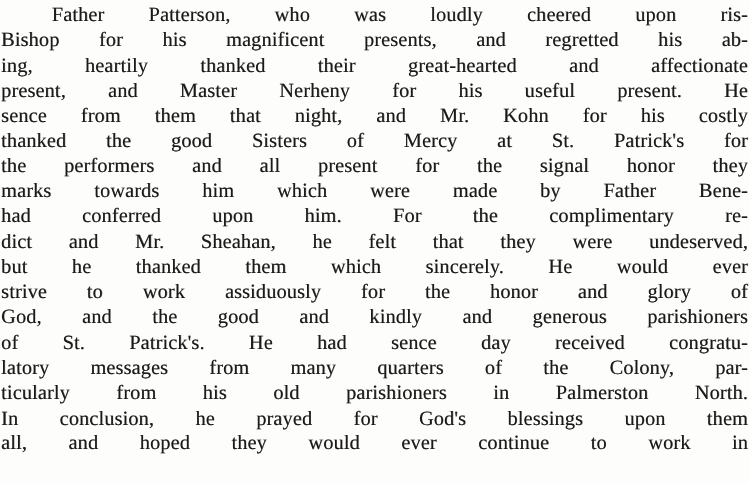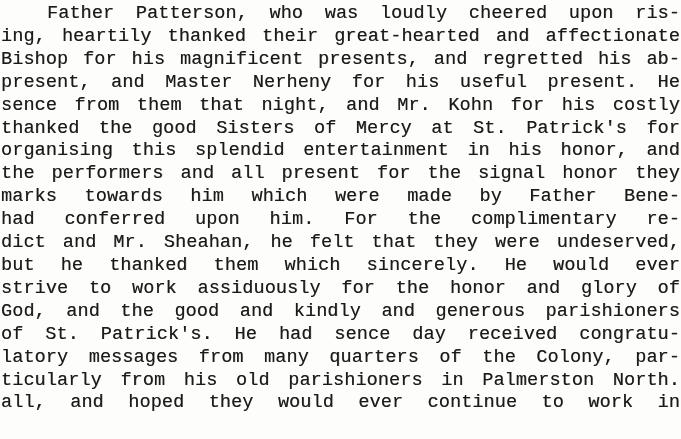--- a/index.html
+++ b/index.html
@@ -14,52 +14,52 @@
     box-sizing: border-box;
     width: 681px;
     height: 439px;
     background: var(--paper, #fdfdfb);
     padding: 3px 1px 0 1px;
   }
   .textblock {
     width: 679px;
   }
   .line {
-    font-family: Liberation Mono, monospace;
+    font-family: Liberation Serif, serif;
     font-size: 18.5px;
     line-height: 22.9px;
     color: var(--ink, #1b1a18);
     text-align: justify;
     text-align-last: justify;
     white-space: normal;
     letter-spacing: 0.1px;
     
     text-shadow: 0.35px 0 0 rgba(20, 18, 16, 0.55);
   }
   .line.first {
     
   }
 </style>
 </head>
 <body>
 
 <div class="page">
   <div class="textblock">
       <div class="line first" style="padding-left: 46px;">Father Patterson, who was loudly cheered upon ris-</div>
+      <div class="line">Bishop for his magnificent presents, and regretted his ab-</div>
       <div class="line">ing, heartily thanked their great-hearted and affectionate</div>
-      <div class="line">Bishop for his magnificent presents, and regretted his ab-</div>
       <div class="line">present, and Master Nerheny for his useful present. He</div>
       <div class="line">sence from them that night, and Mr. Kohn for his costly</div>
       <div class="line">thanked the good Sisters of Mercy at St. Patrick's for</div>
-      <div class="line">organising this splendid entertainment in his honor, and</div>
       <div class="line">the performers and all present for the signal honor they</div>
       <div class="line">marks towards him which were made by Father Bene-</div>
       <div class="line">had conferred upon him. For the complimentary re-</div>
       <div class="line">dict and Mr. Sheahan, he felt that they were undeserved,</div>
       <div class="line">but he thanked them which sincerely. He would ever</div>
       <div class="line">strive to work assiduously for the honor and glory of</div>
       <div class="line">God, and the good and kindly and generous parishioners</div>
       <div class="line">of St. Patrick's. He had sence day received congratu-</div>
       <div class="line">latory messages from many quarters of the Colony, par-</div>
       <div class="line">ticularly from his old parishioners in Palmerston North.</div>
+      <div class="line">In conclusion, he prayed for God's blessings upon them</div>
       <div class="line">all, and hoped they would ever continue to work in</div>
     </div>
 </div>
 
 </body></html>

